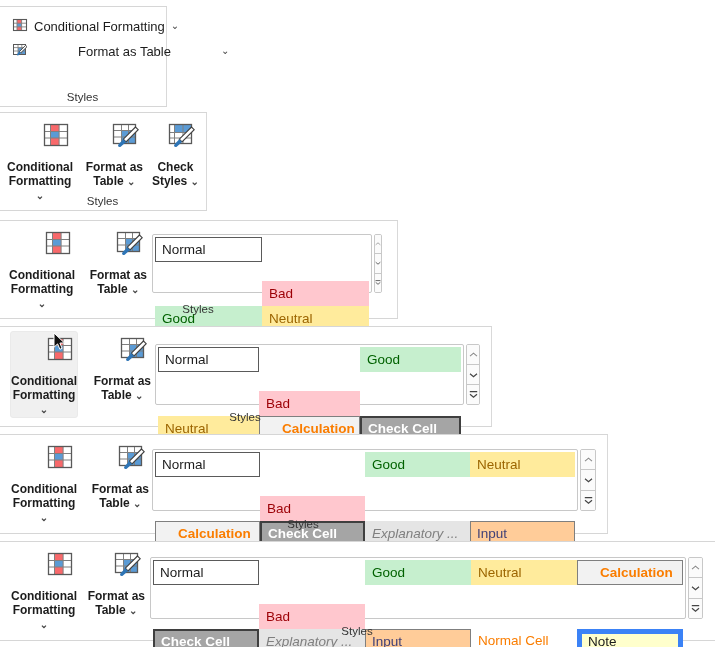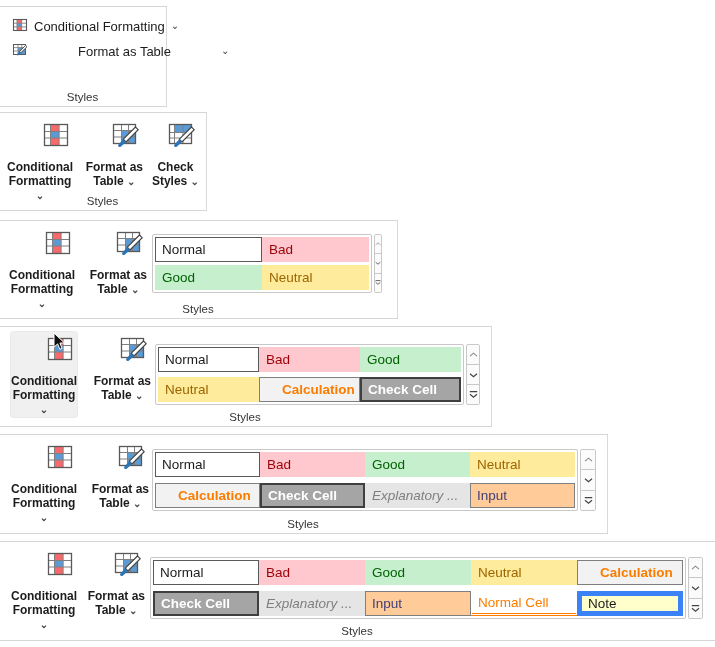--- a/index.html
+++ b/index.html
@@ -102,21 +102,21 @@
     font-size:13.5px;
     line-height:15px;
     overflow:hidden;
     white-space:nowrap;
     cursor:default;
     border:1px solid transparent;
   }
 
   
   .t-normal{background:#ffffff;color:#1c1c1c;border:1px solid #5a5a5a;}
-  .t-bad{background:#ffc7ce;color:#9c0006;}
+  .t-bad{background:#ffc7ce;color:#9c0006;margin-top:44px;}
   .t-good{background:#c6efce;color:#006100;}
   .t-neutral{background:#ffeb9c;color:#9c6500;}
   .t-calculation{background:#f2f2f2;color:#fa7d00;font-weight:bold;border:1px solid #7f7f7f;padding-left:22px;}
   .t-checkcell{background:#a5a5a5;color:#ffffff;font-weight:bold;border:2px solid #3f3f3f;}
   .t-explanatory{background:#e5e5e5;color:#7f7f7f;font-style:italic;}
   .t-input{background:#ffcc99;color:#3f3f76;border:1px solid #7f7f7f;}
   .t-linkedcell{background:#ffffff;color:#fa7d00;border-bottom:3px double #fa7d00;}
   .t-note{background:#ffffcc;color:#1c1c1c;border:5px solid #3b82f6;}
 
   

